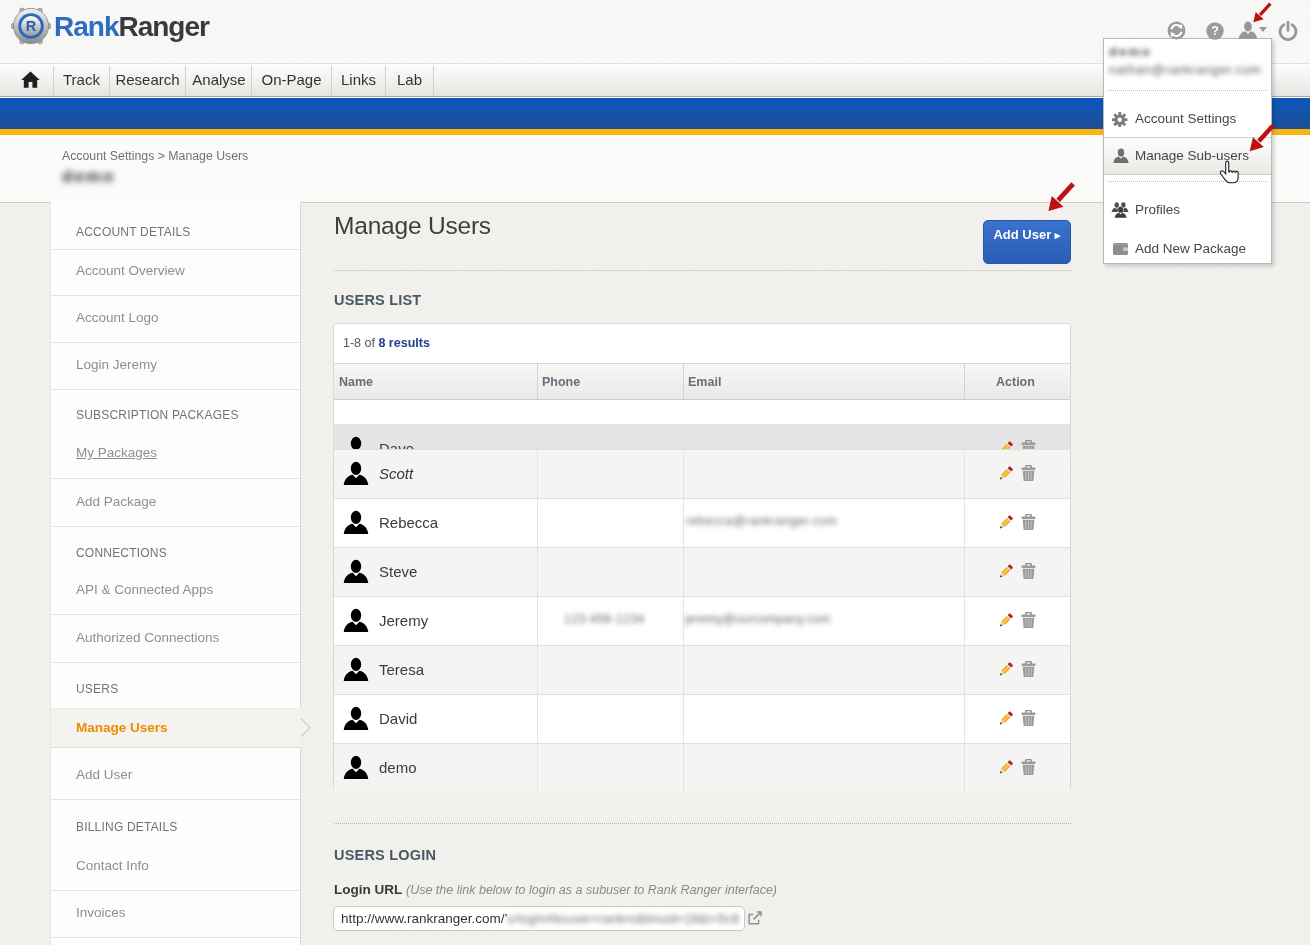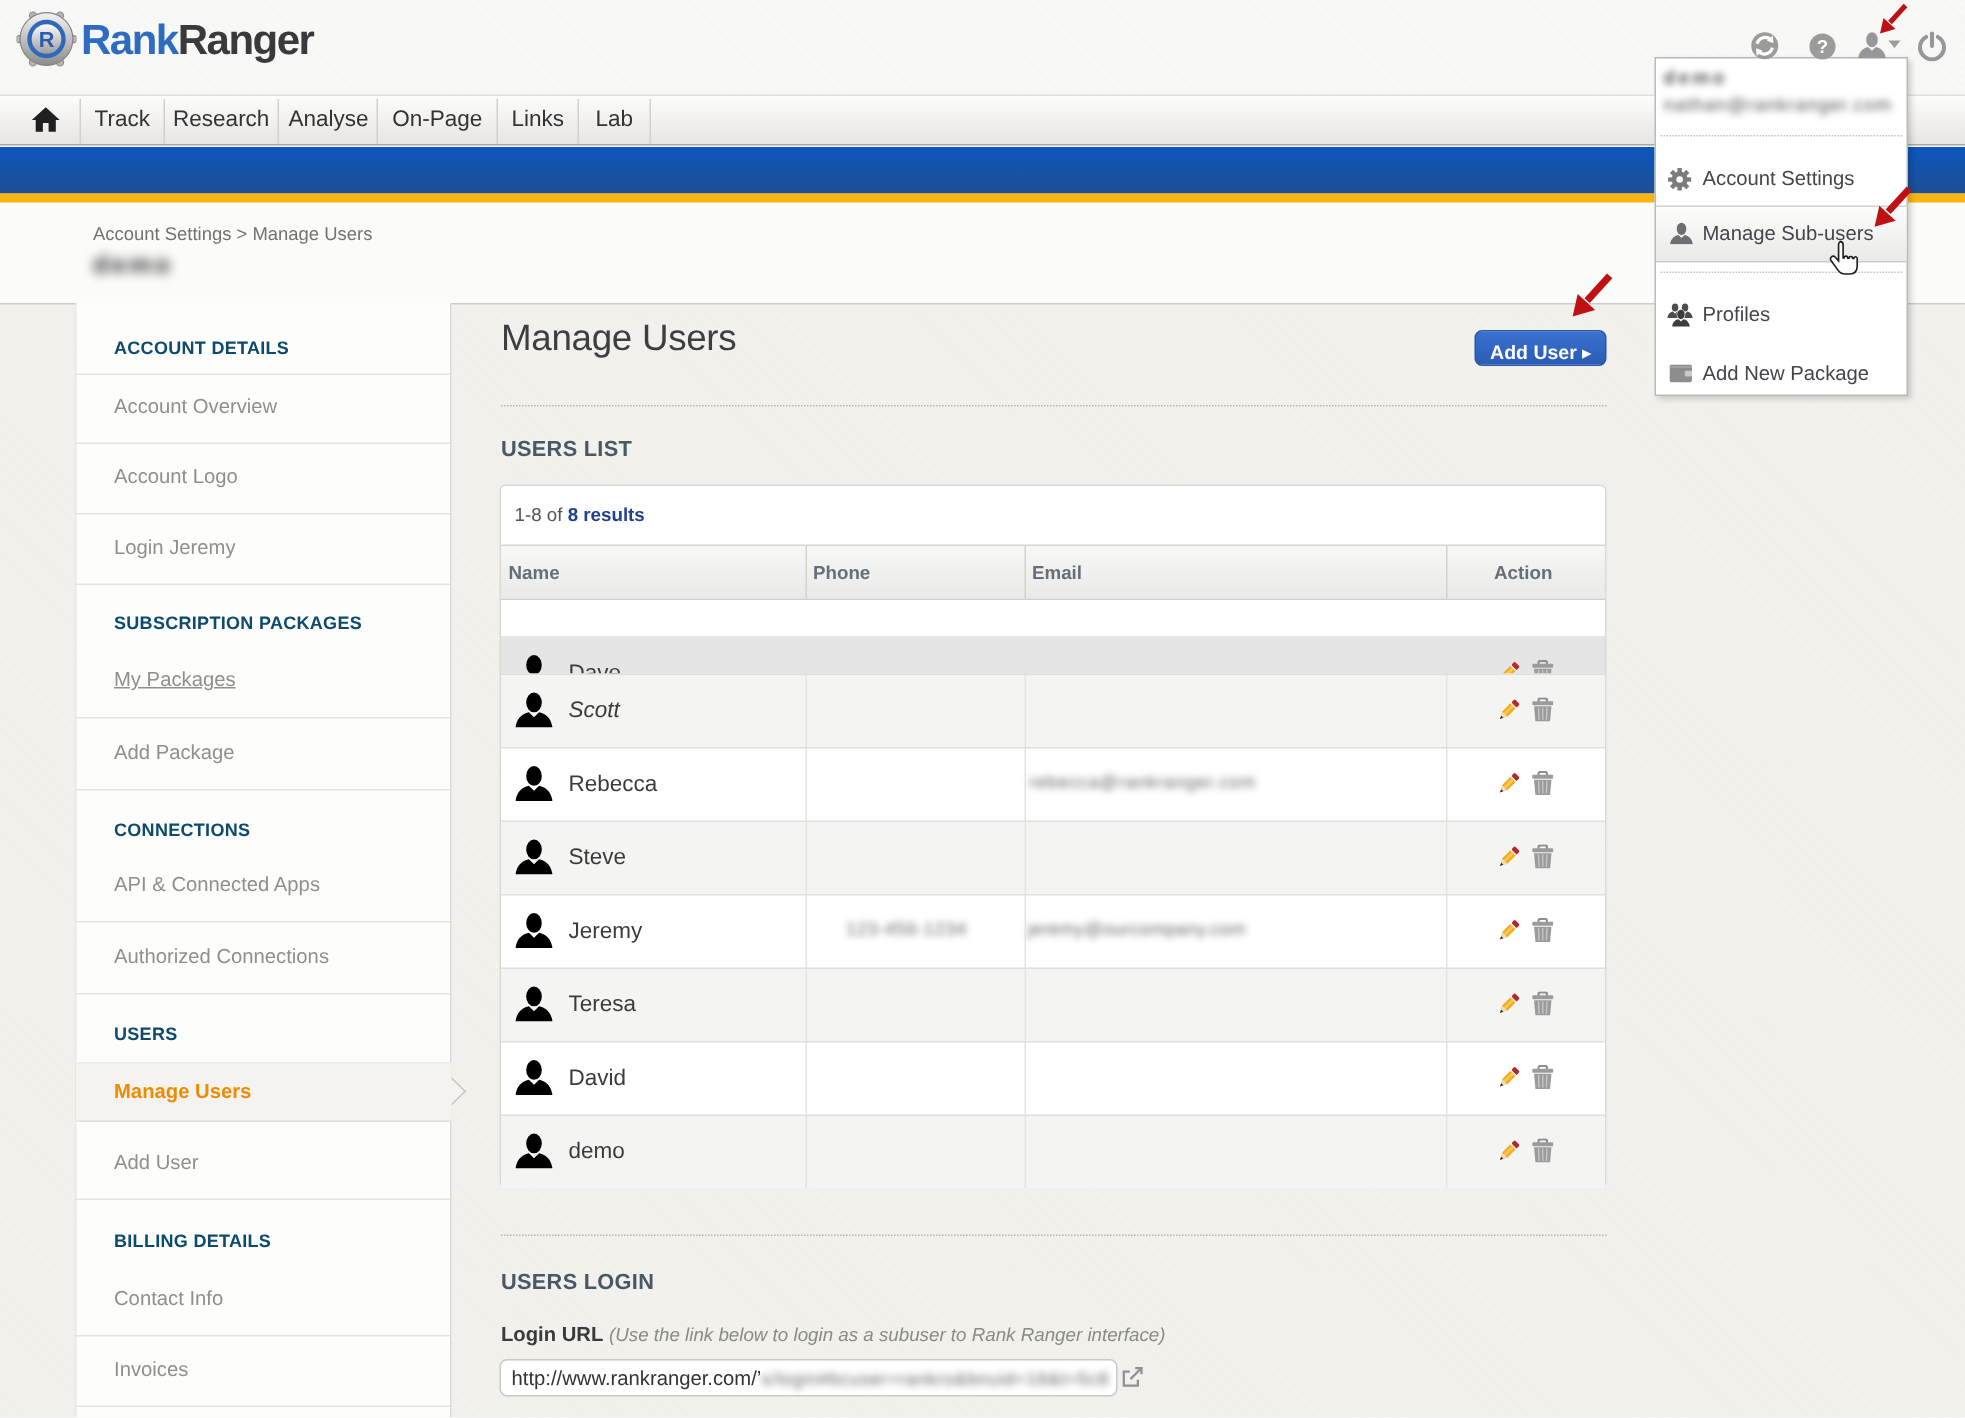--- a/index.html
+++ b/index.html
@@ -26,28 +26,28 @@
 #crumbs { left:62px; top:149px; font-size:12.3px; color:#72726f; }
 #crumbtitle { left:62px; top:167px; font-size:17px; font-weight:bold; color:#2e2e2e; letter-spacing:2px; filter:blur(3.4px); }
 
 
 #content { left:0; top:202px; width:1310px; height:743px; background:#f2f1ed; border-top:1px solid #cbcbc8; background-image:repeating-linear-gradient(45deg, rgba(120,110,90,0.013) 0 2px, rgba(255,255,255,0.013) 2px 4px); }
 
 
 #sidebar { left:50px; top:202px; width:251px; height:743px; background:#fdfdfc; border-right:1px solid #d8d8d5; border-left:1px solid #e7e7e4; }
 .side-sep { position:absolute; left:50px; width:250px; height:1px; background:#e3e3e0; }
 .side-item { position:absolute; left:76px; height:20px; line-height:20px; font-size:13.5px; color:#8f8f8c; white-space:nowrap; }
-.side-hdr { position:absolute; left:76px; height:16px; line-height:16px; font-size:12px; font-weight:bold; color:#0c4a6e; letter-spacing:0.2px; white-space:nowrap; }
+.side-hdr { position:absolute; left:76px; height:16px; line-height:16px; font-size:12px; font-weight:normal; color:#737373; letter-spacing:0.2px; white-space:nowrap; }
 #selrow { left:51px; top:708px; width:250px; height:40px; background:#f4f3ef; border-top:1px solid #eceae6; border-bottom:1px solid #e2e0dc; }
 #selchev { left:295px; top:721px; width:13px; height:13px; border-top:1px solid #c5c5c2; border-right:1px solid #c5c5c2; transform:rotate(45deg); background:#f4f3ef; }
 .sel-label { color:#ee8b00 !important; font-weight:bold; }
 
 
 #title { left:334px; top:212px; font-size:24.5px; color:#3e3e3e; letter-spacing:-0.2px; }
-#addbtn { left:983px; top:220px; width:88px; height:24px; background:linear-gradient(#3a72cf,#2a5cb4); border:1px solid #2756a8; border-radius:5px; color:#fff; font-weight:bold; font-size:13px; text-align:center; line-height:27px; }
+#addbtn { left:983px; top:220px; width:88px; height:44px; background:linear-gradient(#3a72cf,#2a5cb4); border:1px solid #2756a8; border-radius:5px; color:#fff; font-weight:bold; font-size:13px; text-align:center; line-height:27px; }
 .dotsep { position:absolute; left:334px; width:737px; border-top:1px dotted #b5b5b2; }
 .h2 { position:absolute; left:334px; font-size:14.5px; font-weight:bold; color:#4a5866; letter-spacing:0.2px; }
 
 
 #panel { left:333px; top:323px; width:738px; height:469px; background:#fff; border:1px solid #d9d9d6; border-radius:4px; }
 #results { left:334px; top:324px; width:736px; height:39px; line-height:39px; font-size:12.5px; color:#555; padding-left:9px; border-radius:4px 4px 0 0; }
 #results b { color:#21418f; }
 #thead { left:334px; top:363px; width:736px; height:37px; background:linear-gradient(#f7f7f5,#e9e9e7); border-top:1px solid #d6d6d3; border-bottom:1px solid #cfcfcc; }
 .th { position:absolute; top:0; height:36px; line-height:36px; font-size:12.5px; font-weight:bold; color:#666f78; }
 .colsep { position:absolute; top:0; width:1px; height:100%; background:#d2d2cf; }

